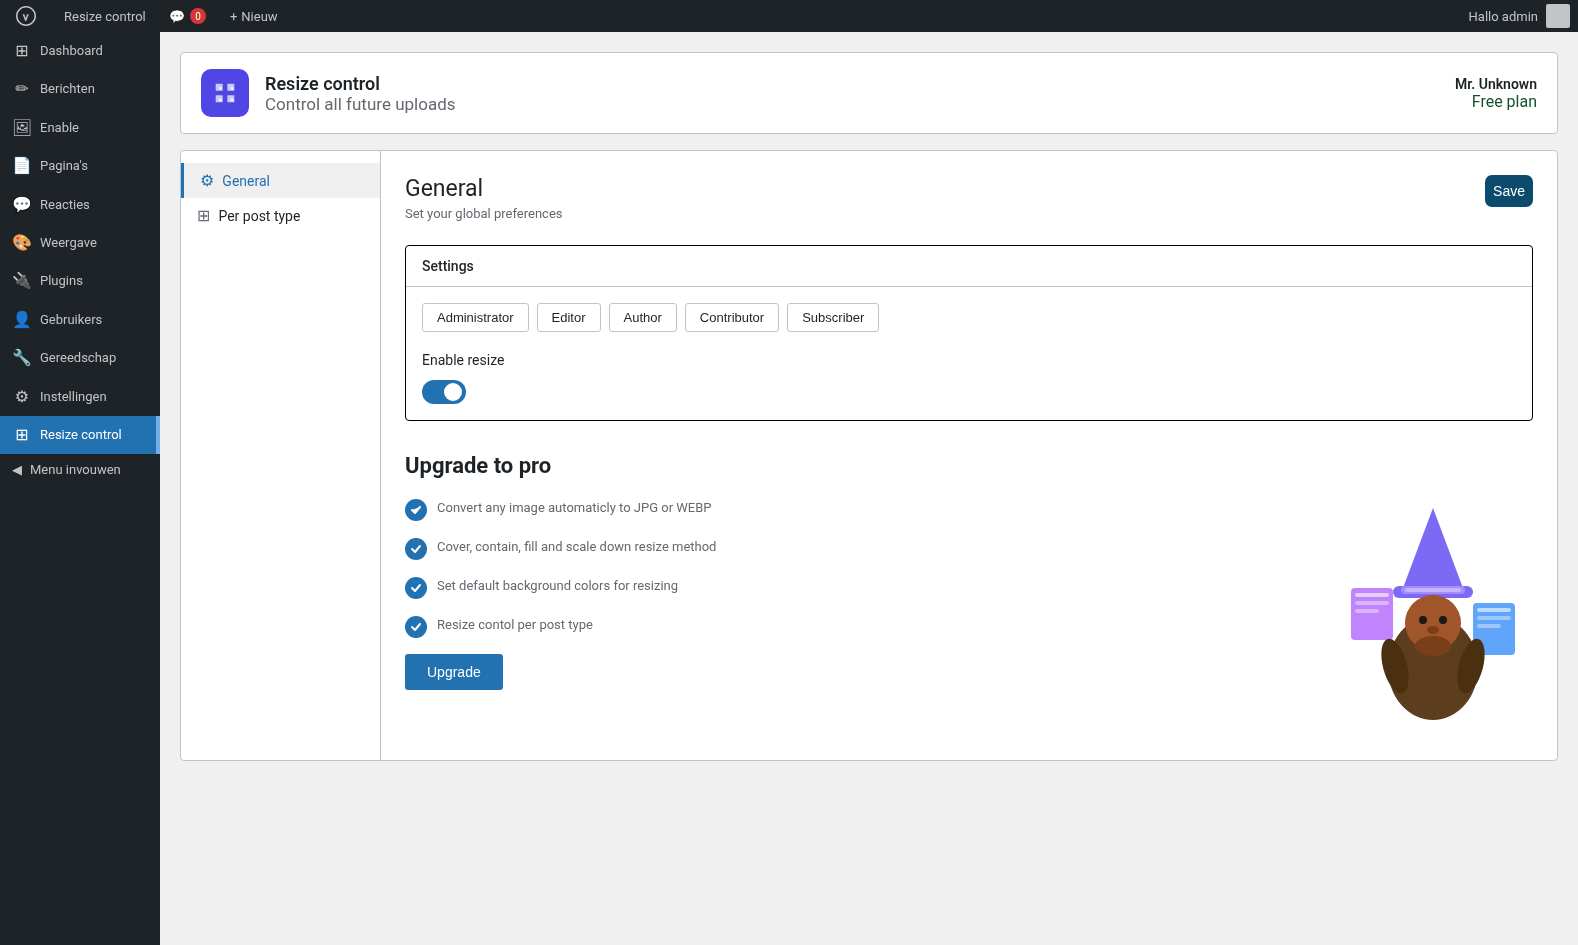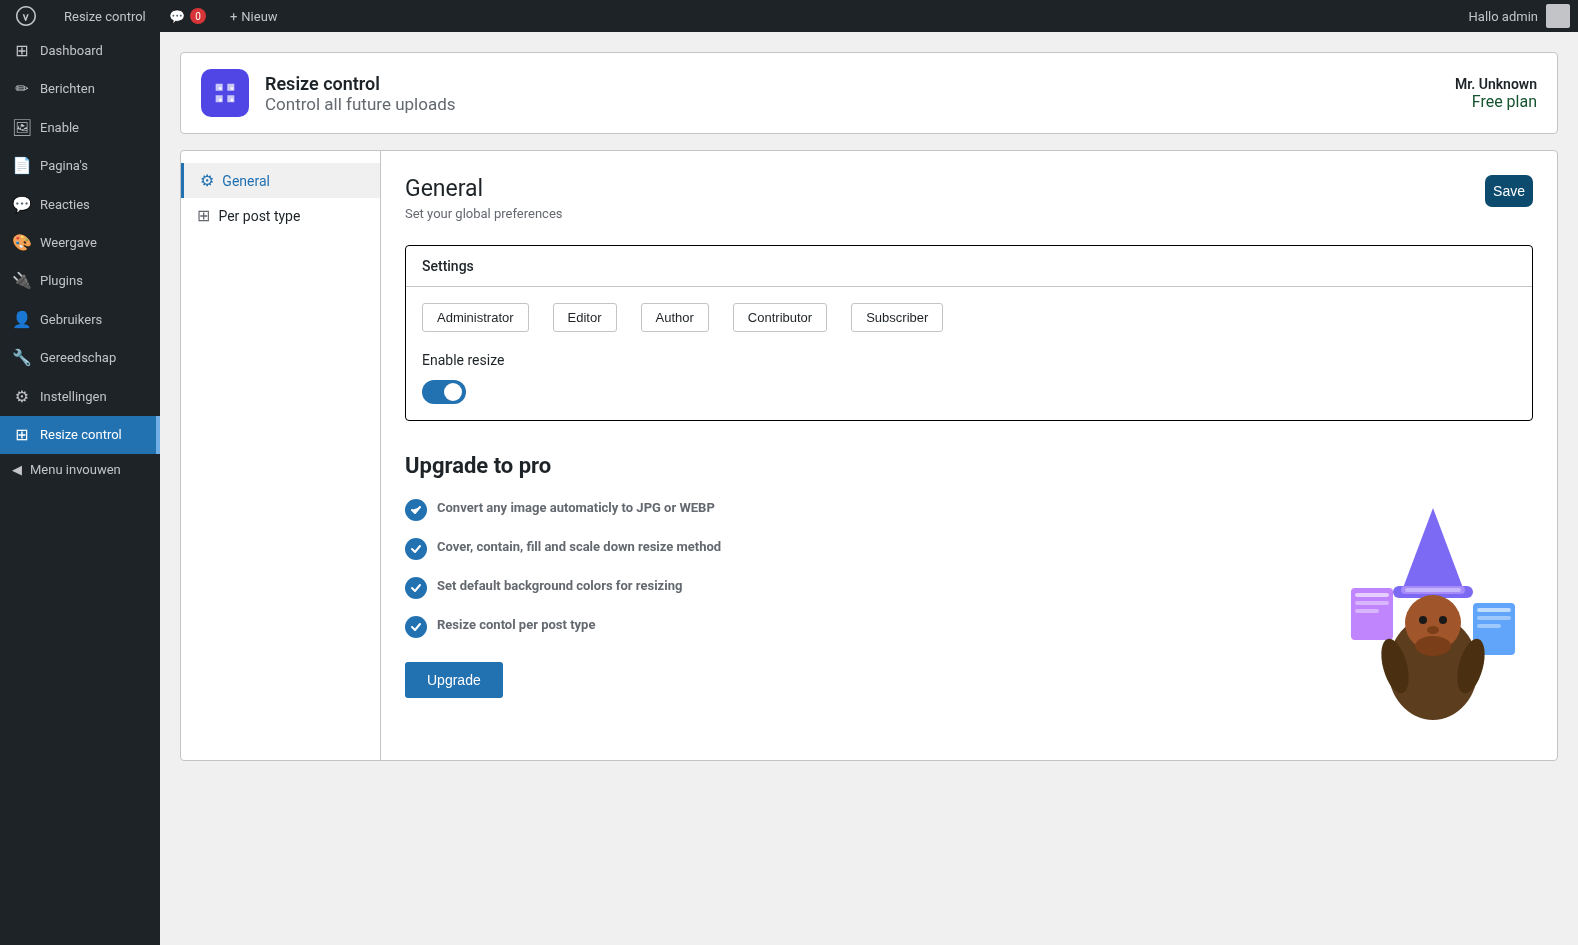--- a/index.html
+++ b/index.html
@@ -85,21 +85,21 @@
       padding: 8px 8px; font-size: 14px; cursor: pointer; font-weight: 500;
     }
 
     
     .settings-card { border: 1px solid #000000; border-radius: 4px; margin-bottom: 24px; }
     .settings-card-header { padding: 12px 16px; border-bottom: 1px solid #c3c4c7; font-size: 14px; font-weight: 500; color: #1d2327; }
     .settings-card-body { padding: 16px; }
 
     
     .section-label { font-size: 14px; color: #1d2327; margin-bottom: 12px; font-weight: 400; }
-    .roles-row { display: flex; gap: 24px; flex-wrap: wrap; margin-bottom: 20px; align-items: flex-end; }
+    .roles-row { display: flex; gap: 8px; flex-wrap: wrap; margin-bottom: 20px; align-items: flex-end; }
     .role-chip {
       border: 1px solid #c3c4c7; border-radius: 3px; padding: 6px 14px;
       font-size: 13px; color: #1d2327; cursor: pointer; background: #fff;
     }
 
     
     .enable-resize-row { display: flex; align-items: center; gap: 12px; }
     .toggle {
       position: relative; display: inline-block; width: 44px; height: 24px; cursor: pointer;
     }
@@ -111,27 +111,27 @@
     .toggle-slider:before {
       position: absolute; content: ""; height: 18px; width: 18px;
       left: 22px; bottom: 3px; background: #fff; border-radius: 50%; transition: .3s;
     }
 
     
     .upgrade-section { padding: 8px 0; }
     .upgrade-title { font-size: 22px; font-weight: 700; color: #1d2327; margin-bottom: 20px; }
     .upgrade-content { display: flex; gap: 40px; align-items: flex-start; }
     .upgrade-features { flex: 1; }
-    .upgrade-feature { display: flex; align-items: flex-start; gap: 10px; margin-bottom: 16px; font-weight: bold; }
+    .upgrade-feature { display: flex; align-items: flex-start; gap: 10px; margin-bottom: 16px; }
     .check-icon { width: 22px; height: 22px; background: #2271b1; border-radius: 50%; display: flex; align-items: center; justify-content: center; flex-shrink: 0; margin-top: 1px; }
     .check-icon svg { fill: #fff; width: 12px; height: 12px; }
     .feature-text { font-size: 13px; color: #646970; line-height: 1.5; }
     .upgrade-btn {
       background: #2271b1; color: #fff; border: none; border-radius: 3px;
-      padding: 10px 22px; font-size: 14px; cursor: pointer; font-weight: 500; margin-top: 8px;
+      padding: 10px 22px; font-size: 14px; cursor: pointer; font-weight: 500; 
     }
 
     
     .wizard-illustration {
       width: 200px; height: 230px; flex-shrink: 0; position: relative;
       display: flex; align-items: center; justify-content: center;
     }
   </style>
 </head>
 <body>

